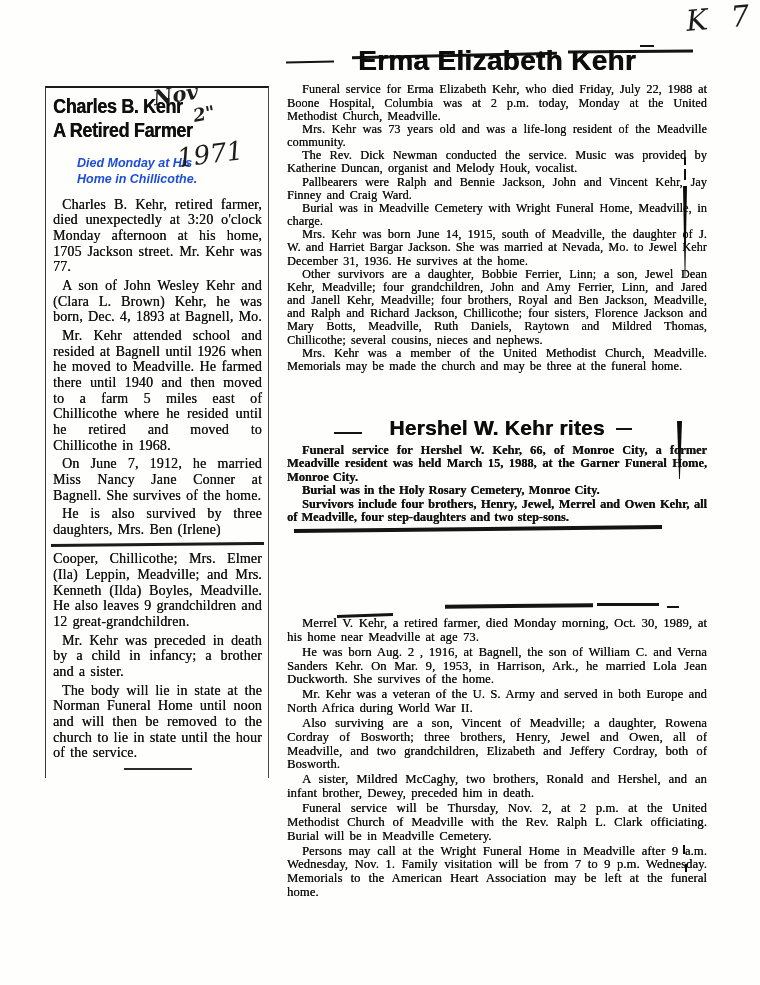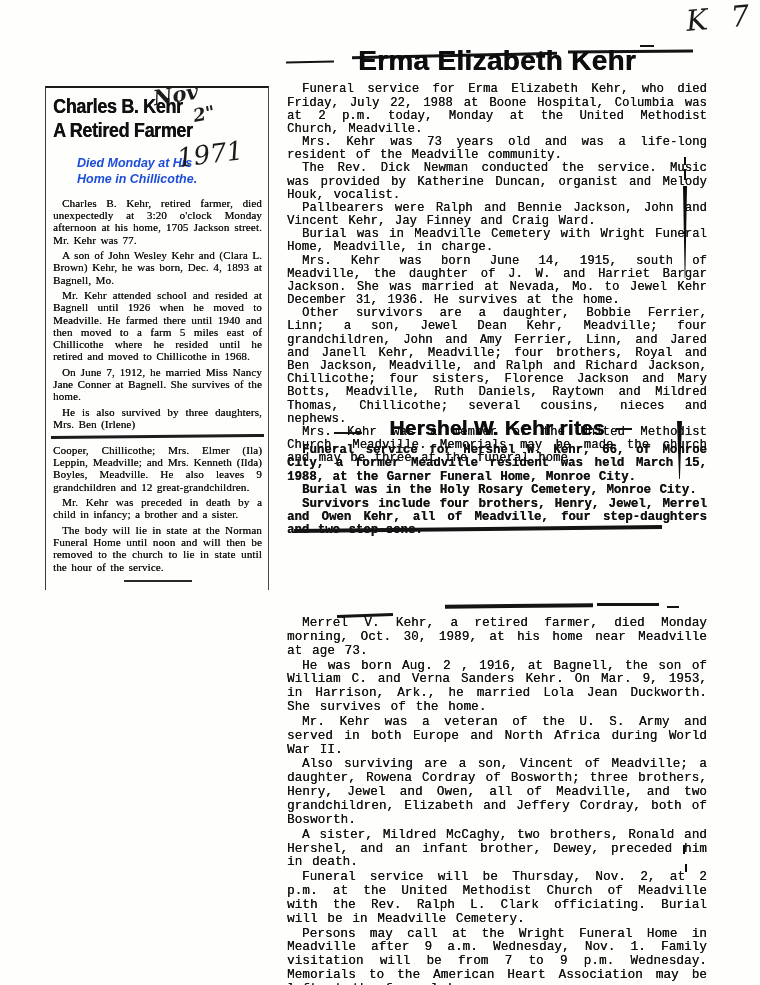--- a/index.html
+++ b/index.html
@@ -29,21 +29,21 @@
     transform:scaleX(0.9); transform-origin:left top;
     text-shadow:0.3px 0 0 #101010;
   }
   .charles-subhead {
     margin:13px 0 9px 24px;
     font-weight:bold; font-style:italic;
     font-size:12.5px; line-height:1.3; color:#1d4ed8;
   }
   .charles-body p {
     margin:0 0 3px 0;
-    font-size:11px; line-height:1.12;
+    font-size:14px; line-height:1.12;
     text-align:justify; text-indent:9px;
     letter-spacing:0.15px; word-spacing:1.5px;
     color:#131313; text-shadow:0.2px 0 0 #222;
   }
   .charles-body p.noindent { text-indent:0; }
   .charles-separator {
     height:2.5px; background:#1c1c1c; margin:5px -2px 6px -2px;
     transform:rotate(-0.6deg);
   }
   .charles-endrule {
@@ -60,21 +60,21 @@
   .mid-headline {
     text-align:center; font-weight:bold; color:#0d0d0d;
     font-size:21px; letter-spacing:0.2px; line-height:1.05;
     text-shadow:0.4px 0 0 #0d0d0d;
   }
   .news-body p {
     margin:0;
     font-size:12.2px; line-height:1.08;
     text-align:justify; text-indent:15px;
     letter-spacing:0.1px; word-spacing:2px;
-    color:#121212; text-shadow:0.2px 0 0 #222;font-family:Liberation Mono, monospace;
+    color:#121212; text-shadow:0.2px 0 0 #222;
   }
   .erma-body   { margin-top:8px; }
   .hershel-body{ margin-top:5px; }
   .hershel-body p { font-weight:bold; font-size:12.4px; letter-spacing:0px; word-spacing:1px; }
   .merrel-body { margin-top:9px; }
   .merrel-body p { font-size:12.6px; line-height:1.1; margin-bottom:1px; }
 
   
   .rule { position:absolute; background:#141414; }
   .artifact { position:absolute; background:#0c0c0c; }

